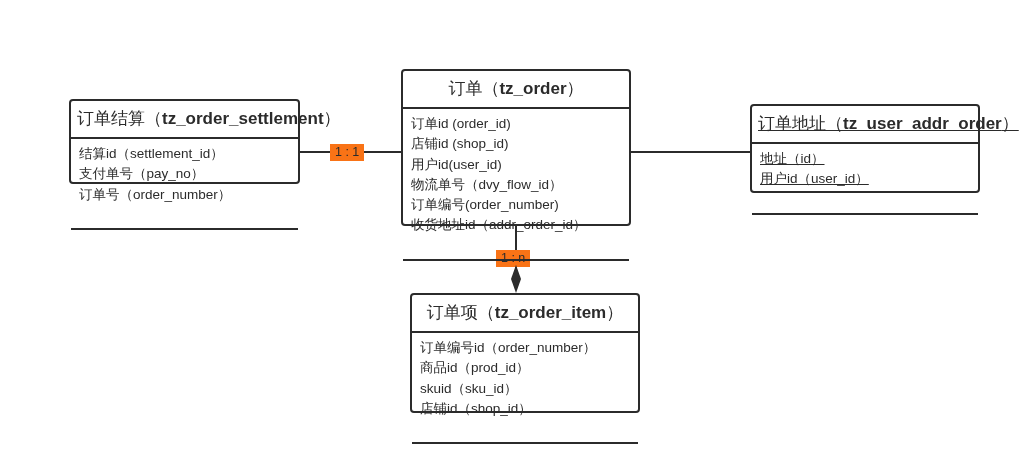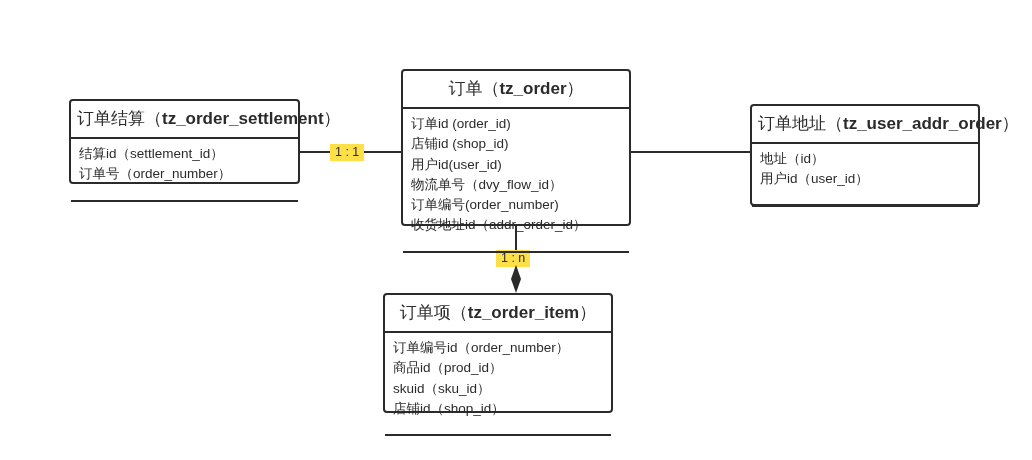--- a/index.html
+++ b/index.html
@@ -38,21 +38,21 @@
     border-bottom: 2px solid #2b2b2b;
     color: #2b2b2b;
     white-space: nowrap;
   }
   .entity-title .tbl {
     font-weight: bold;
   }
   .attr-list {
     box-sizing: border-box;
     width: 100%;
-    padding: 5px 0 15px 8px;
+    padding: 5px 0 23px 8px;
     border-bottom: 2px solid #2b2b2b;
   }
   .attr {
     font-size: 13.5px;
     line-height: 1.50;
     white-space: nowrap;
     color: #2b2b2b;
   }
   .entity-footer {
     box-sizing: border-box;
@@ -70,21 +70,21 @@
     position: absolute;
     width: 0;
     border-left: 2px solid #2b2b2b;
     z-index: 1;
   }
   .edge-label {
     position: absolute;
     font-size: 12.5px;
     line-height: 1;
     color: #2b2b2b;
-    background: #fde047;
+    background: #f97316;
     padding: 2px 5px;
     white-space: nowrap;
     z-index: 2;
   }
   .arrow-diamond {
     position: absolute;
     z-index: 4;
   }
 </style>
 </head>
@@ -104,52 +104,53 @@
       <polygon points="9,1 14,15 9,29 4,15" fill="#2b2b2b"></polygon>
     </svg>
   </div>
 
   <div class="entity" style="left:69px; top:99px; width:231px; height:85px;">
     <div class="entity-title">
       <span>订单结算</span><span>（</span><span class="tbl">tz_order_settlement</span><span>）</span>
     </div>
     <div class="attr-list">
       <div class="attr">结算id（settlement_id）</div>
+      <div class="attr">支付单号（pay_no）</div>
       <div class="attr">订单号（order_number）</div>
     </div>
     <div class="entity-footer"></div>
   </div>
 
   <div class="entity" style="left:401px; top:69px; width:230px; height:157px;">
     <div class="entity-title">
       <span>订单</span><span>（</span><span class="tbl">tz_order</span><span>）</span>
     </div>
     <div class="attr-list">
       <div class="attr">订单id (order_id)</div>
       <div class="attr">店铺id (shop_id)</div>
       <div class="attr">用户id(user_id)</div>
       <div class="attr">物流单号（dvy_flow_id）</div>
       <div class="attr">订单编号(order_number)</div>
       <div class="attr">收货地址id（addr_order_id）</div>
     </div>
     <div class="entity-footer"></div>
   </div>
 
-  <div class="entity" style="left:750px; top:104px; width:230px; height:102px;">
+  <div class="entity" style="left:750px; top:104px; width:230px; height:89px;text-decoration:underline;">
     <div class="entity-title">
       <span>订单地址</span><span>（</span><span class="tbl">tz_user_addr_order</span><span>）</span>
     </div>
     <div class="attr-list">
       <div class="attr">地址（id）</div>
       <div class="attr">用户id（user_id）</div>
     </div>
     <div class="entity-footer"></div>
   </div>
 
-  <div class="entity" style="left:383px; top:293px; width:230px; height:120px;">
+  <div class="entity" style="left:410px; top:293px; width:230px; height:120px;">
     <div class="entity-title">
       <span>订单项</span><span>（</span><span class="tbl">tz_order_item</span><span>）</span>
     </div>
     <div class="attr-list">
       <div class="attr">订单编号id（order_number）</div>
       <div class="attr">商品id（prod_id）</div>
       <div class="attr">skuid（sku_id）</div>
       <div class="attr">店铺id（shop_id）</div>
     </div>
     <div class="entity-footer"></div>

